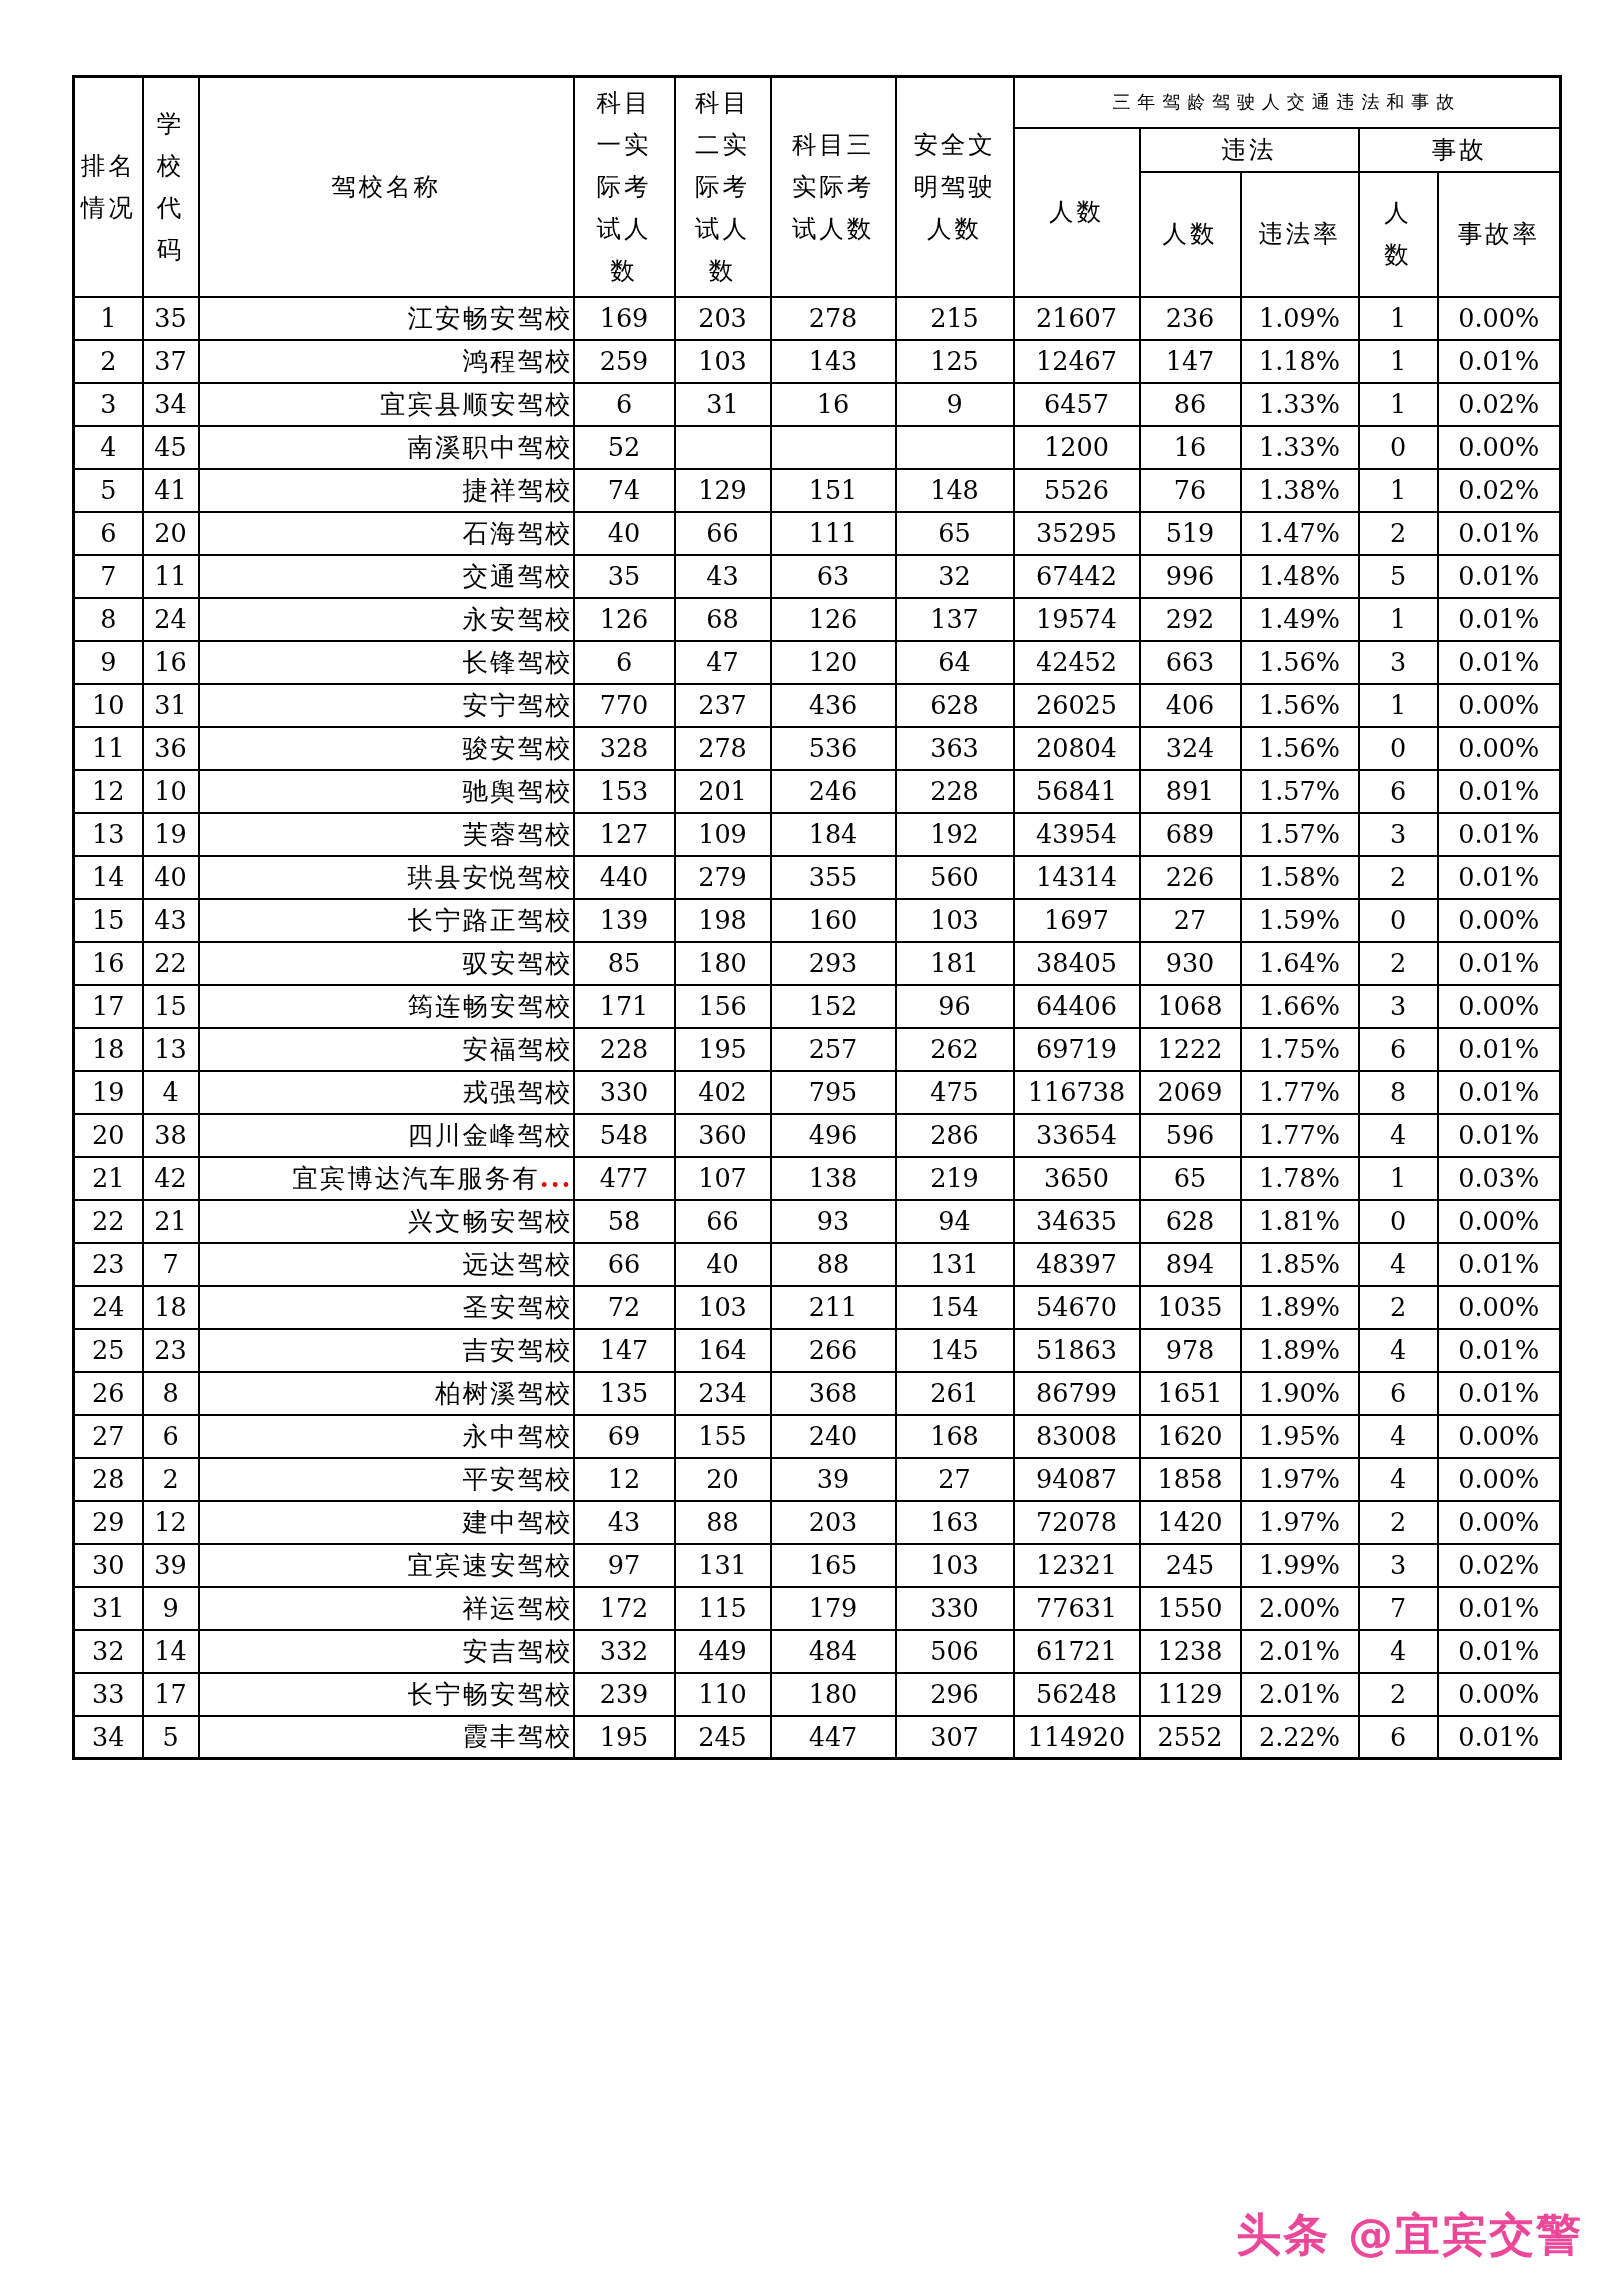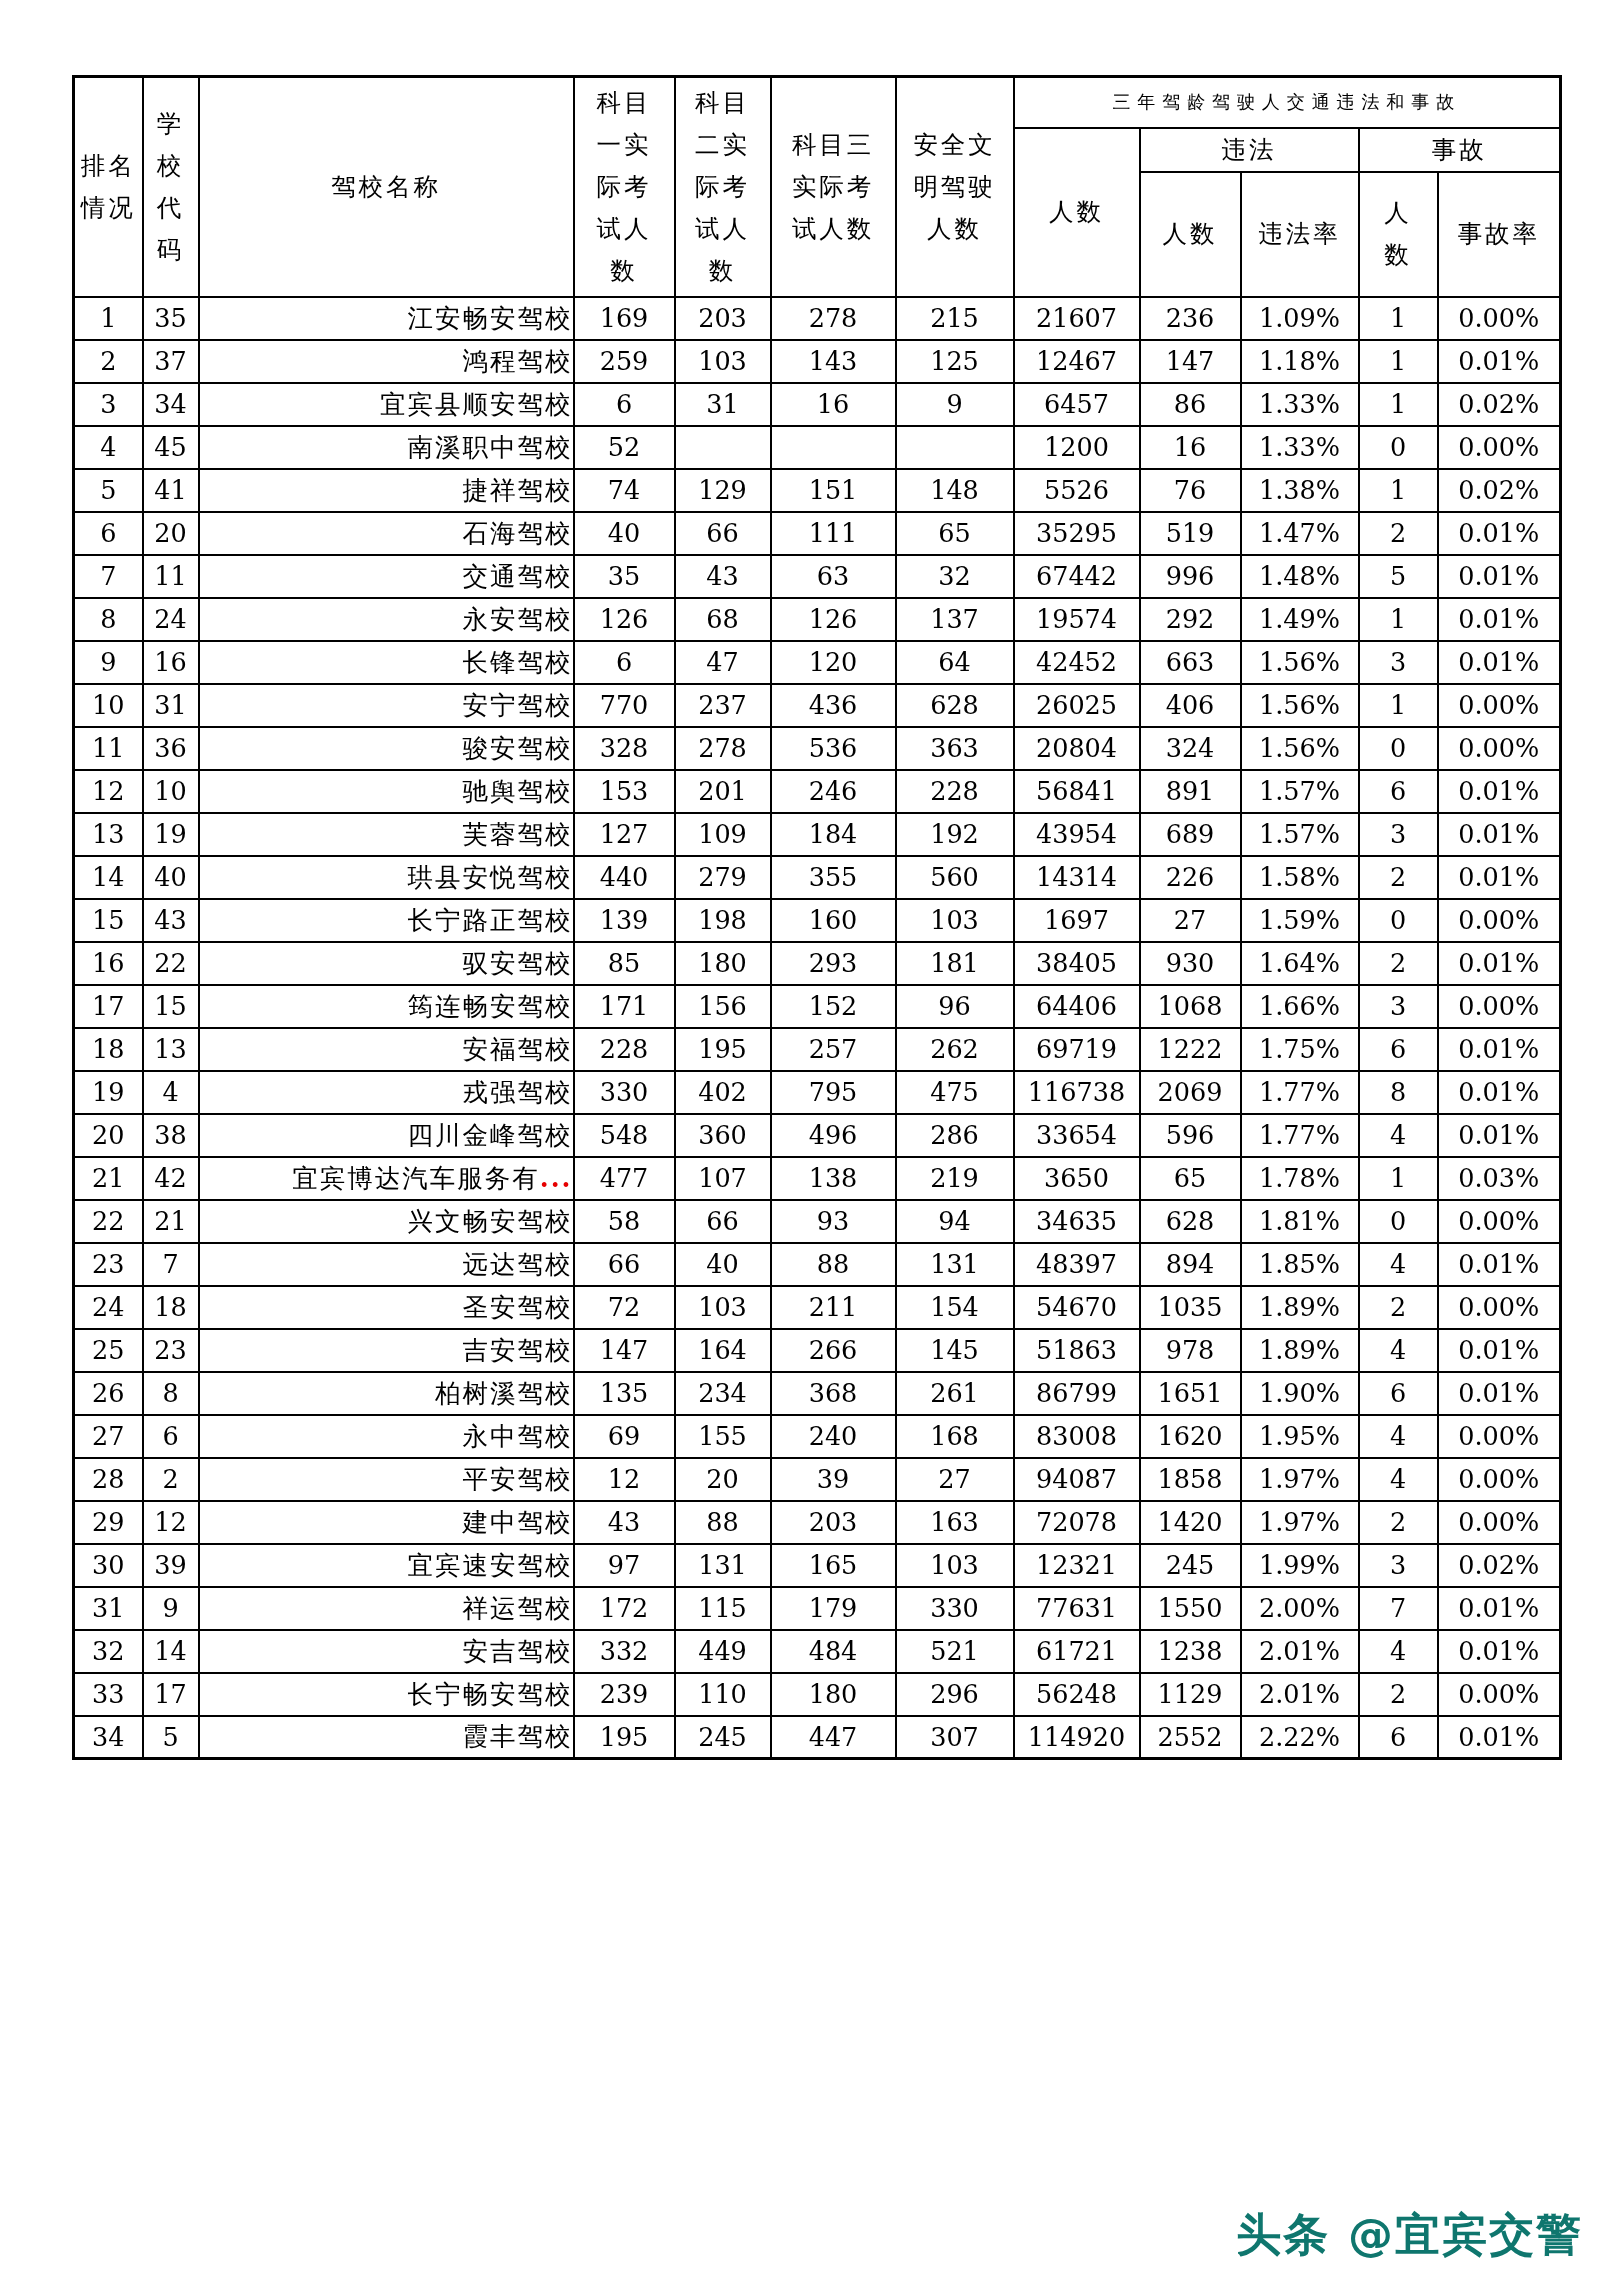--- a/index.html
+++ b/index.html
@@ -43,21 +43,21 @@
     letter-spacing:2px;
     white-space:nowrap;
   }
   .red-suffix{color:#e60000;letter-spacing:2px;font-weight:bold;}
   .watermark{
     position:absolute;
     top:2205px;
     right:38px;
     font-size:45px;
     font-weight:bold;
-    color:#0f766e;
+    color:#ec4899;
     letter-spacing:2px;
     font-family:"DejaVu Sans","Liberation Sans",sans-serif;
   }
 </style>
 </head>
 <body>
 
 <table class="sheet">
   <colgroup>
     <col style="width:69px">
@@ -548,21 +548,21 @@
         <td>7</td>
         <td>0.01%</td>
       </tr>
       <tr>
         <td>32</td>
         <td>14</td>
         <td class="name-cell">安吉驾校</td>
         <td>332</td>
         <td>449</td>
         <td>484</td>
-        <td>521</td>
+        <td>506</td>
         <td>61721</td>
         <td>1238</td>
         <td>2.01%</td>
         <td>4</td>
         <td>0.01%</td>
       </tr>
       <tr>
         <td>33</td>
         <td>17</td>
         <td class="name-cell">长宁畅安驾校</td>

